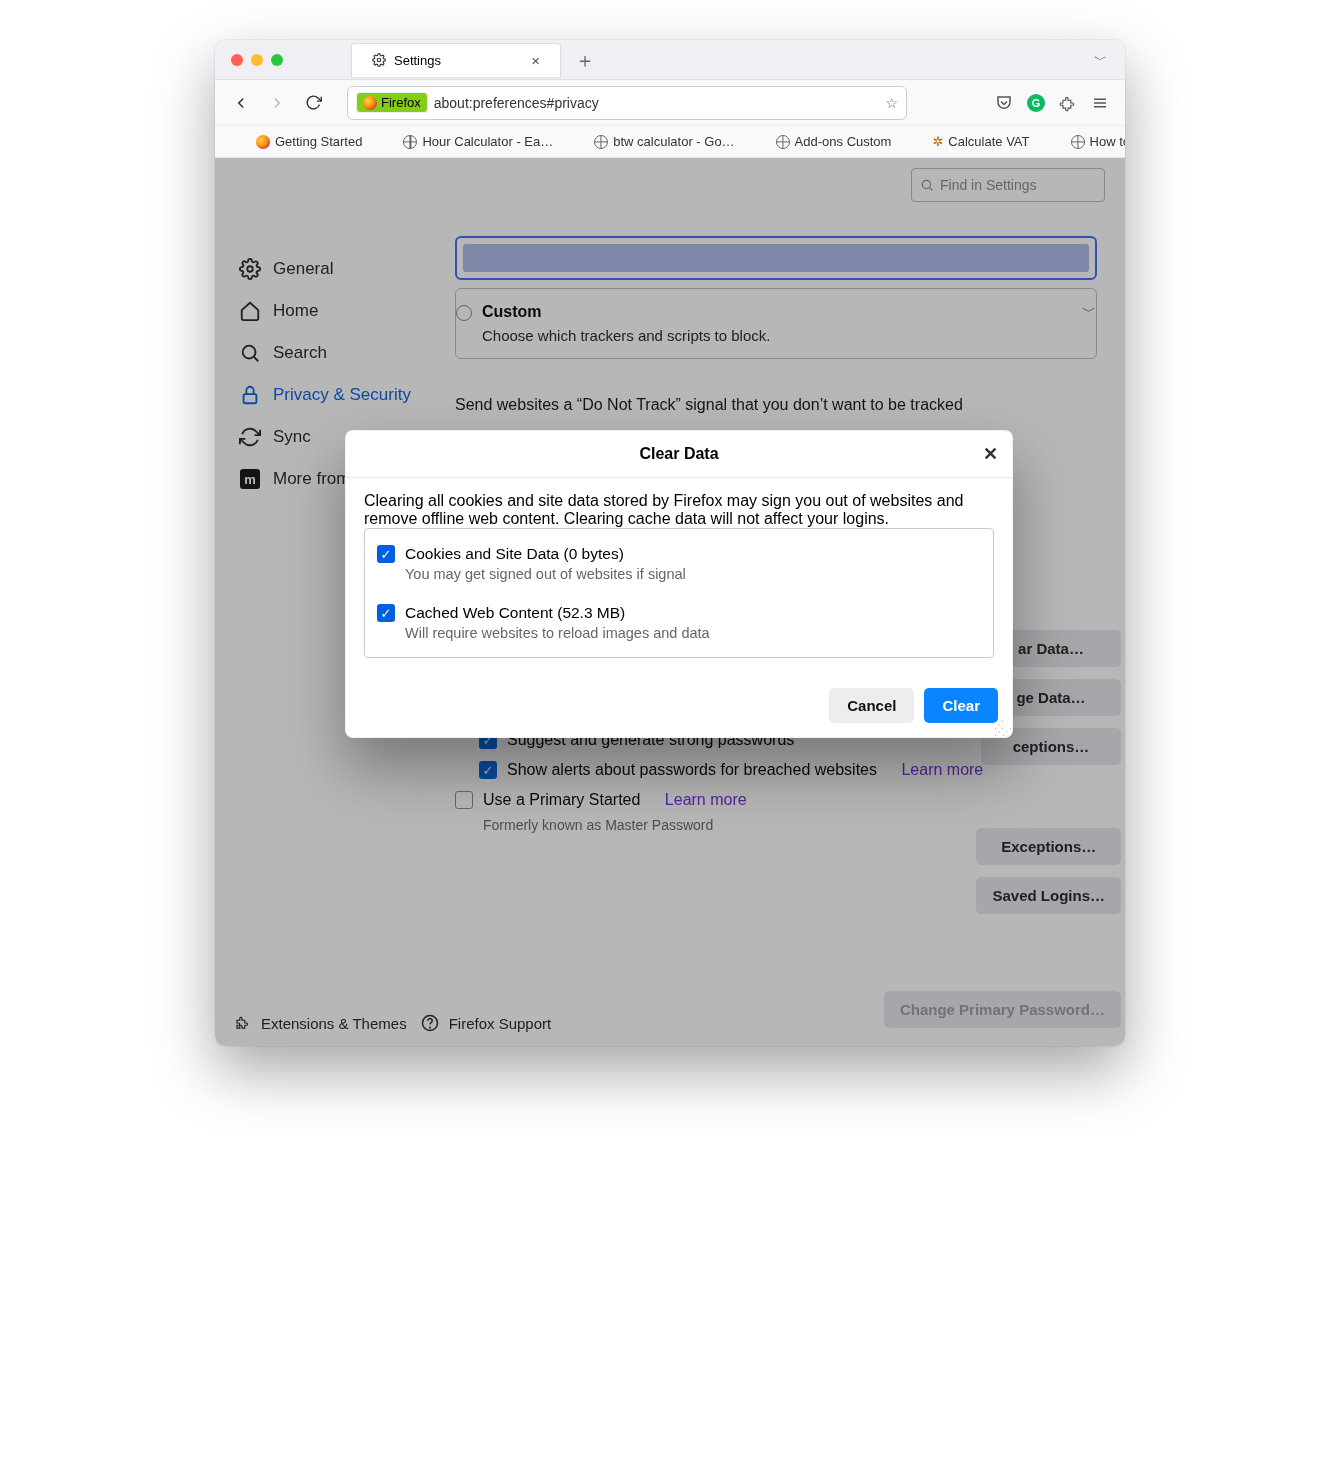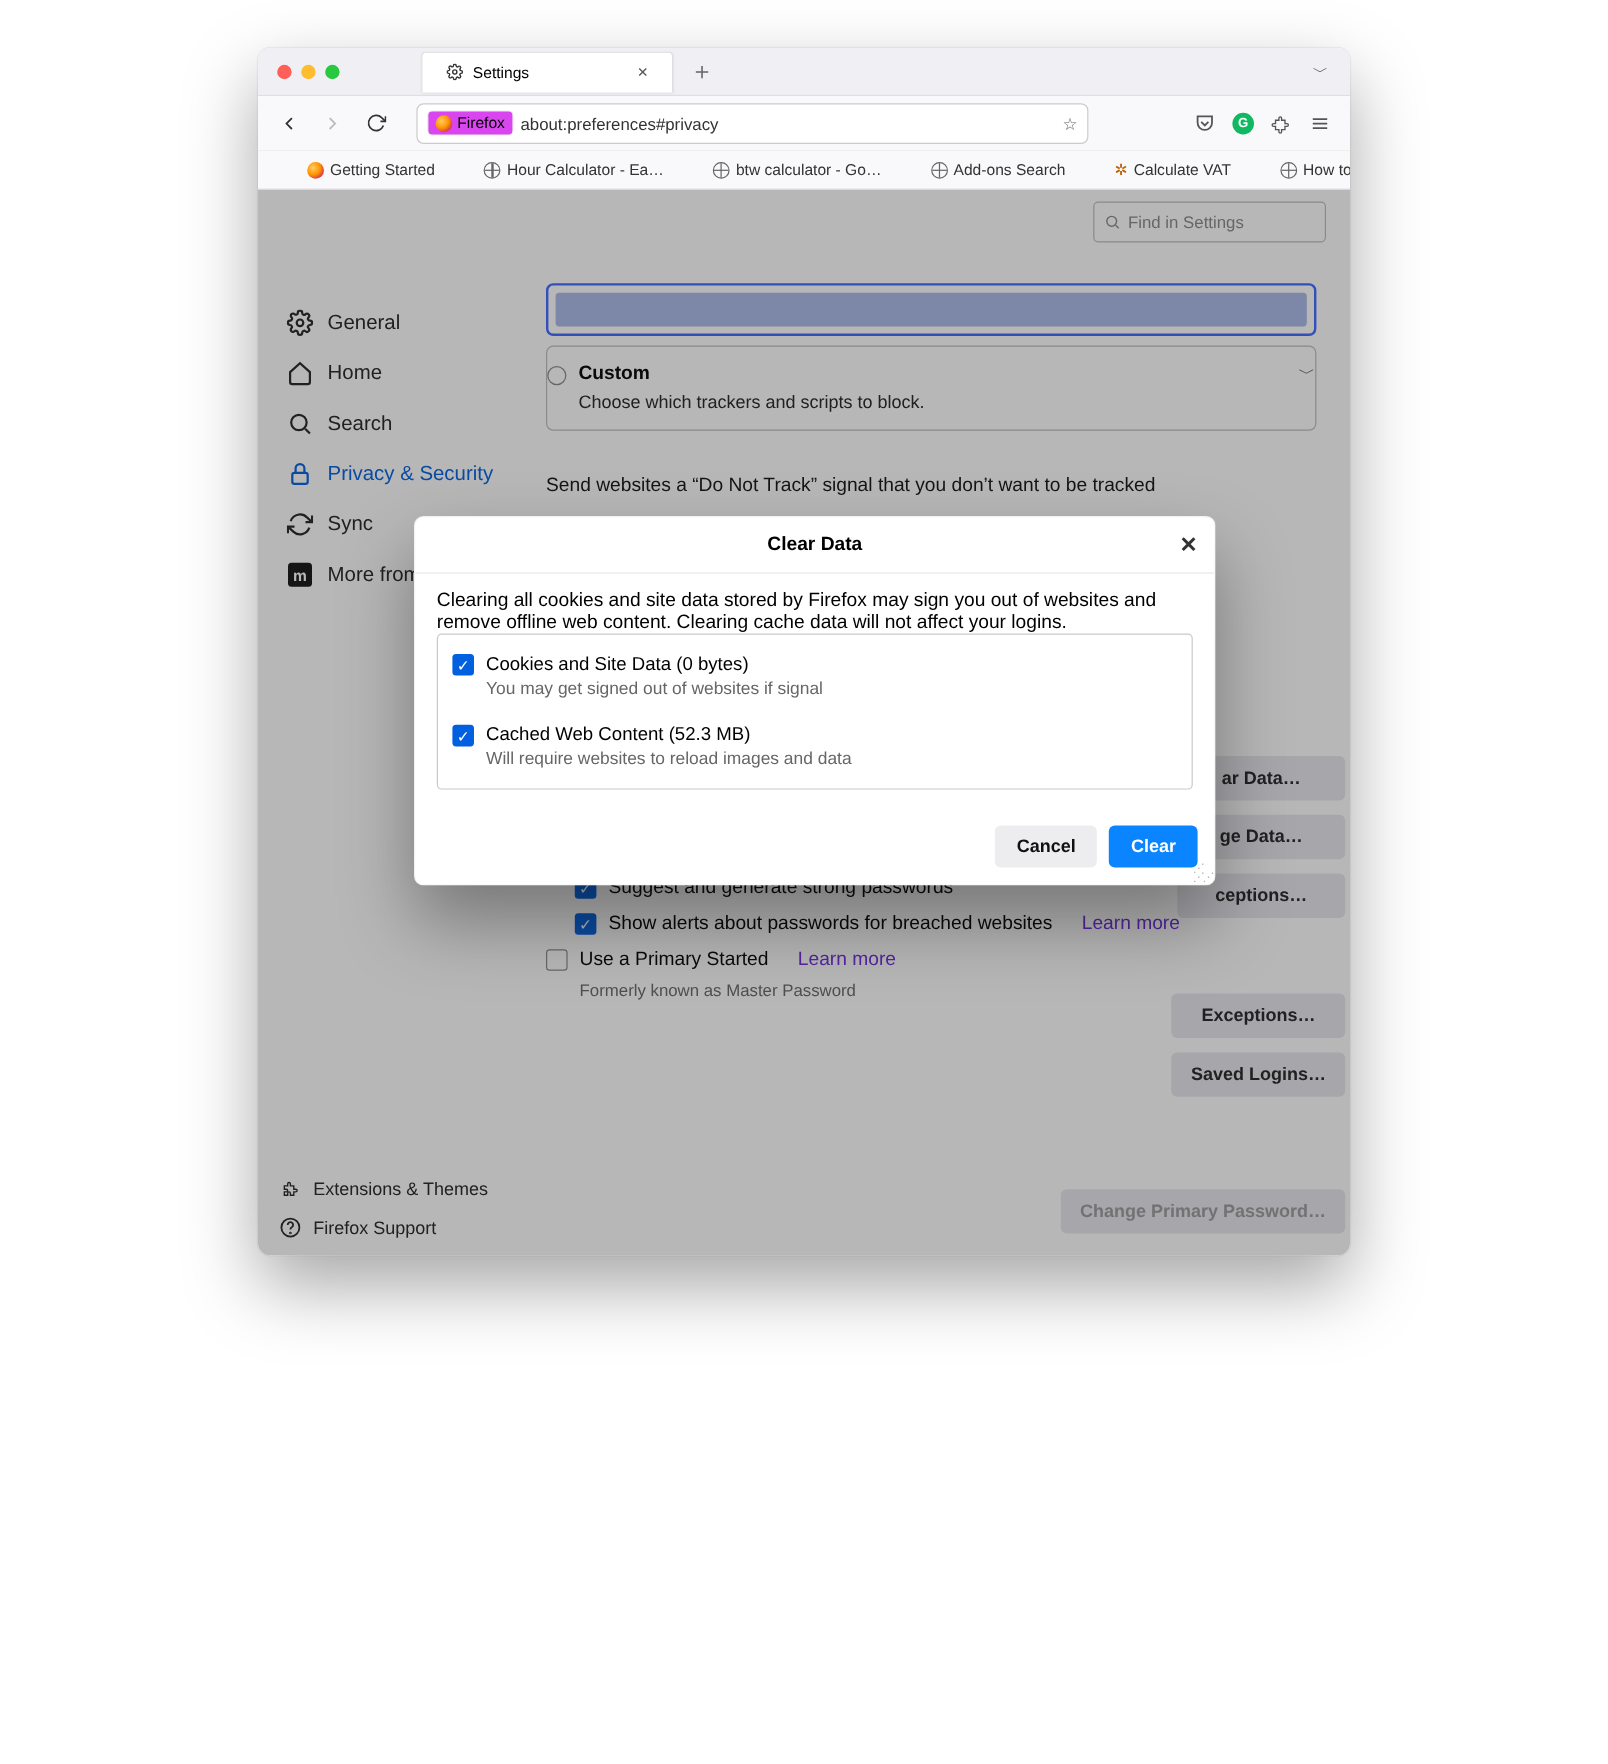--- a/index.html
+++ b/index.html
@@ -60,21 +60,21 @@
     padding:0 12px;gap:8px;border-bottom:1px solid #eee;
   }
   .navbtn{width:28px;height:28px;display:flex;align-items:center;justify-content:center;color:#555;border-radius:4px;}
   .navbtn.disabled{color:#bbb;}
   .urlfield{
     flex:1;display:flex;align-items:center;background:#fff;border:1px solid #ccc;
     border-radius:6px;height:34px;padding:0 8px;gap:6px;font-size:14px;
     max-width:560px;margin-left:12px;
   }
   .urlfield .badge{
-    display:flex;align-items:center;gap:4px;background:#d946ef;border:1px solid #eee;
+    display:flex;align-items:center;gap:4px;background:#84cc16;border:1px solid #eee;
     border-radius:4px;padding:2px 6px;font-size:13px;
   }
   .urlfield .star{margin-left:auto;color:#666;}
   .tool-icons{display:flex;gap:14px;margin-left:auto;color:#555;align-items:center;padding-right:4px;}
   .tool-icons .g{width:18px;height:18px;border-radius:50%;background:#0fb861;color:#fff;font-size:11px;display:flex;align-items:center;justify-content:center;font-weight:600;}
   
   .bookmarks{
     height:32px;background:#f9f9fb;display:flex;align-items:center;gap:14px;
     padding:0 14px;font-size:13px;border-bottom:1px solid #e5e5e9;color:#333;
     white-space:nowrap;overflow:hidden;
@@ -86,21 +86,21 @@
   .bookmarks .overflow{margin-left:auto;font-size:16px;color:#444;}
   
   .content{position:relative;height:calc(100% - 118px);background:#fff;}
   .dim-overlay{position:absolute;inset:0;background:rgba(30,30,35,0.32);z-index:5;}
   .settings-page{position:absolute;inset:0;display:flex;}
   
   .sidebar{width:240px;padding:90px 0 0 10px;}
   .side-item{display:flex;align-items:center;gap:12px;padding:10px 14px;font-size:17px;color:#222;border-radius:4px;}
   .side-item.active{color:#0060df;}
   .side-item .ico{width:22px;height:22px;display:flex;align-items:center;justify-content:center;}
-  .side-bottom{position:absolute;bottom:14px;left:18px;display:flex;flex-direction:column;gap:14px;font-size:15px;color:#222;}
+  .side-bottom{position:absolute;bottom:14px;left:18px;display:flex;flex-direction:row;gap:14px;font-size:15px;color:#222;}
   .side-bottom .row{display:flex;align-items:center;gap:10px;}
   .m-icon{background:#111;color:#fff;width:20px;height:20px;display:flex;align-items:center;justify-content:center;border-radius:3px;font-size:13px;font-weight:700;}
   
   .main{flex:1;padding:18px 24px 0 0;position:relative;}
   .find-box{
     position:absolute;top:10px;right:20px;width:194px;height:34px;border:1px solid #bdbdbd;border-radius:4px;
     display:flex;align-items:center;gap:6px;padding:0 8px;font-size:14px;color:#888;background:#fff;
   }
   .panel-area{margin-top:60px;padding-right:4px;}
   .blue-strip{
@@ -238,21 +238,21 @@
       <span class="bm">
           <span class="globe"></span>
           <span>Hour Calculator - Ea…</span>
         </span>
       <span class="bm">
           <span class="globe"></span>
           <span>btw calculator - Go…</span>
         </span>
       <span class="bm">
           <span class="globe"></span>
-          <span>Add-ons Search</span>
+          <span>Add-ons Custom</span>
         </span>
       <span class="bm">
           <span style="color:#c06000">✲</span>
           <span>Calculate VAT</span>
         </span>
       <span class="bm">
           <span class="globe"></span>
           <span>How to do your BT…</span>
         </span>
       <span class="overflow">»</span>

